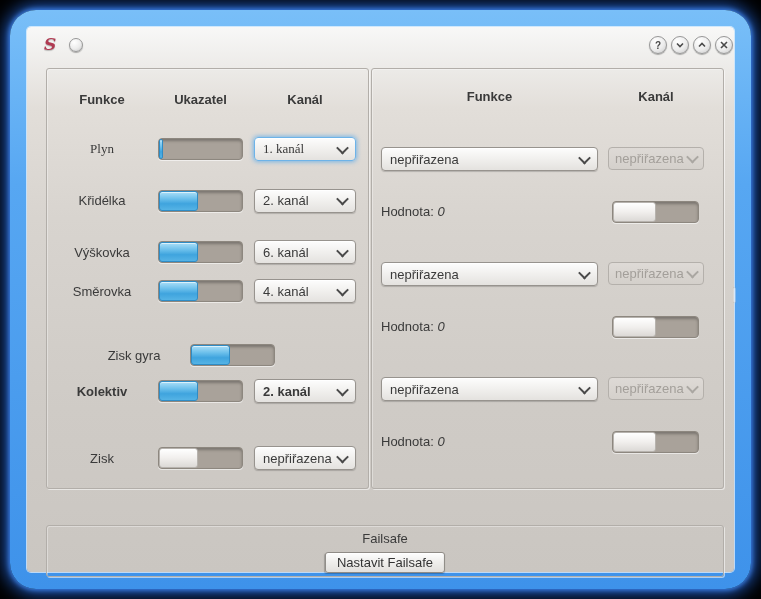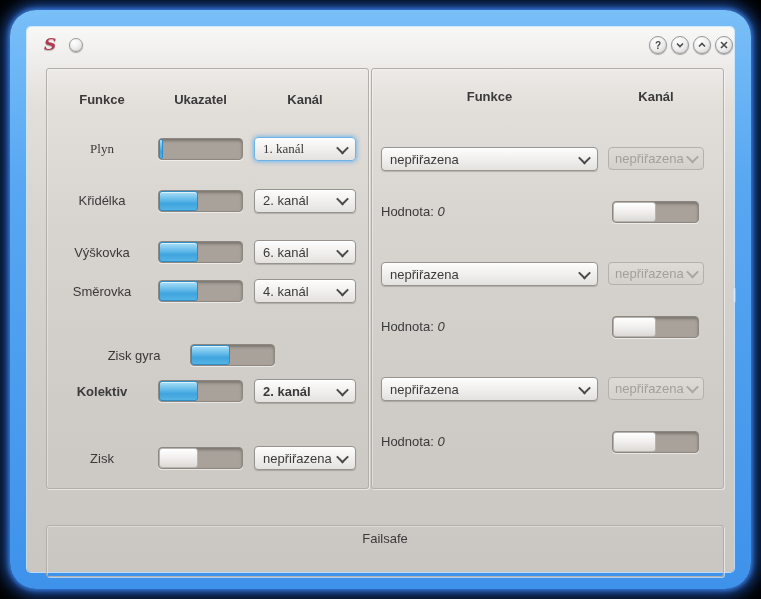--- a/index.html
+++ b/index.html
@@ -277,18 +277,19 @@
                 <div class="track value-track">
                   <div class="fill white" style="width: 50%;"></div>
                 </div>
               </div>
             </div>
           </div>
       </div>
 
       <div class="panel failsafe-panel">
         <div class="fs-label">Failsafe</div>
+        <button class="btn">Nastavit Failsafe</button>
       </div>
 
       <div class="grip"></div>
     </div>
   </div>
 </div>
 
 </body></html>

